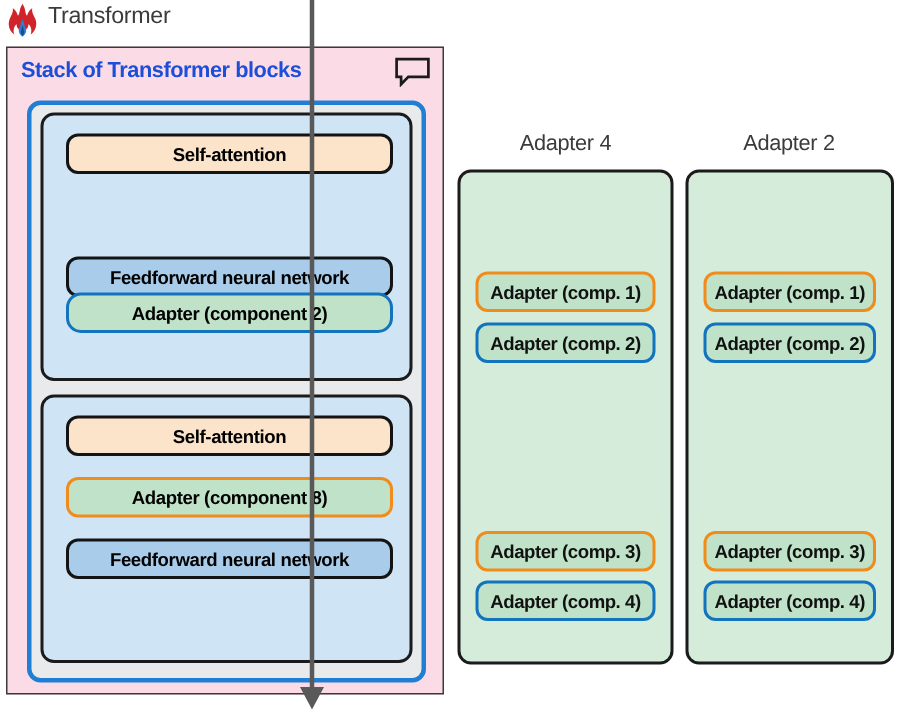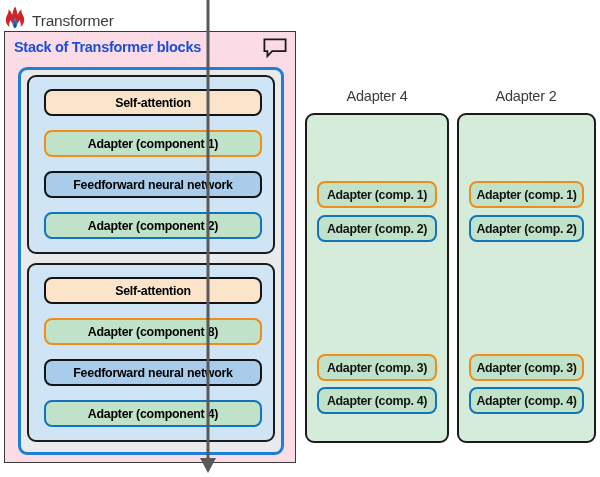--- a/index.html
+++ b/index.html
@@ -19,21 +19,21 @@
     overflow: hidden;
   }
 
   
   .header {
     position: absolute;
     left: 4px;
     top: 2px;
     height: 28px;
     display: flex;
-    align-items: flex-end;
+    align-items: flex-start;
     gap: 6px;
   }
   .logo-icon {
     width: 22px;
     height: 24px;
     flex: 0 0 auto;
     display: block;
   }
   .header-title {
     font-size: 15.5px;
@@ -111,21 +111,21 @@
     justify-content: center;
     font-size: 12.4px;
     font-weight: bold;
     color: #000000;
     letter-spacing: -0.25px;
     white-space: nowrap;
   }
   .row.r1 { top: 12px; }
   .row.r2 { top: 53px; }
   .row.r3 { top: 94px; }
-  .row.r4 { top: 135px; }
+  .row.r4 { top: 118px; border-radius: 10px; }
 
   .row.selfattn {
     background: #fbe4ca;
     border: 2.2px solid #141414;
   }
   .row.ffn {
     background: #a8cce9;
     border: 2.2px solid #141414;
   }
   .row.adapter-orange {
@@ -216,30 +216,28 @@
     <div class="pink-title">Stack of Transformer blocks</div>
 
     <svg class="callout-icon" viewBox="0 0 24 20">
       <path d="M1.4 1.4 H22.6 V13.2 H9.2 L4.4 18.2 V13.2 H1.4 Z" fill="none" stroke="#1b1b1b" stroke-width="1.8" stroke-linejoin="miter"></path>
     </svg>
 
     <div class="blue-stack">
 
       <div class="tblock b1">
         <div class="row selfattn r1">Self-attention</div>
-        <div class="row adapter-orange r2">Adapter (component 1)</div>
         <div class="row ffn r3">Feedforward neural network</div>
         <div class="row adapter-blue r4">Adapter (component 2)</div>
       </div>
 
       <div class="tblock b2">
         <div class="row selfattn r1">Self-attention</div>
         <div class="row adapter-orange r2">Adapter (component 8)</div>
         <div class="row ffn r3">Feedforward neural network</div>
-        <div class="row adapter-blue r4">Adapter (component 4)</div>
       </div>
 
     </div>
   </div>
 
   <div class="panel-title p1">Adapter 4</div>
   <div class="adapter-panel p1">
     <div class="pbox orange q1">Adapter (comp. 1)</div>
     <div class="pbox blue q2">Adapter (comp. 2)</div>
     <div class="pbox orange q3">Adapter (comp. 3)</div>

